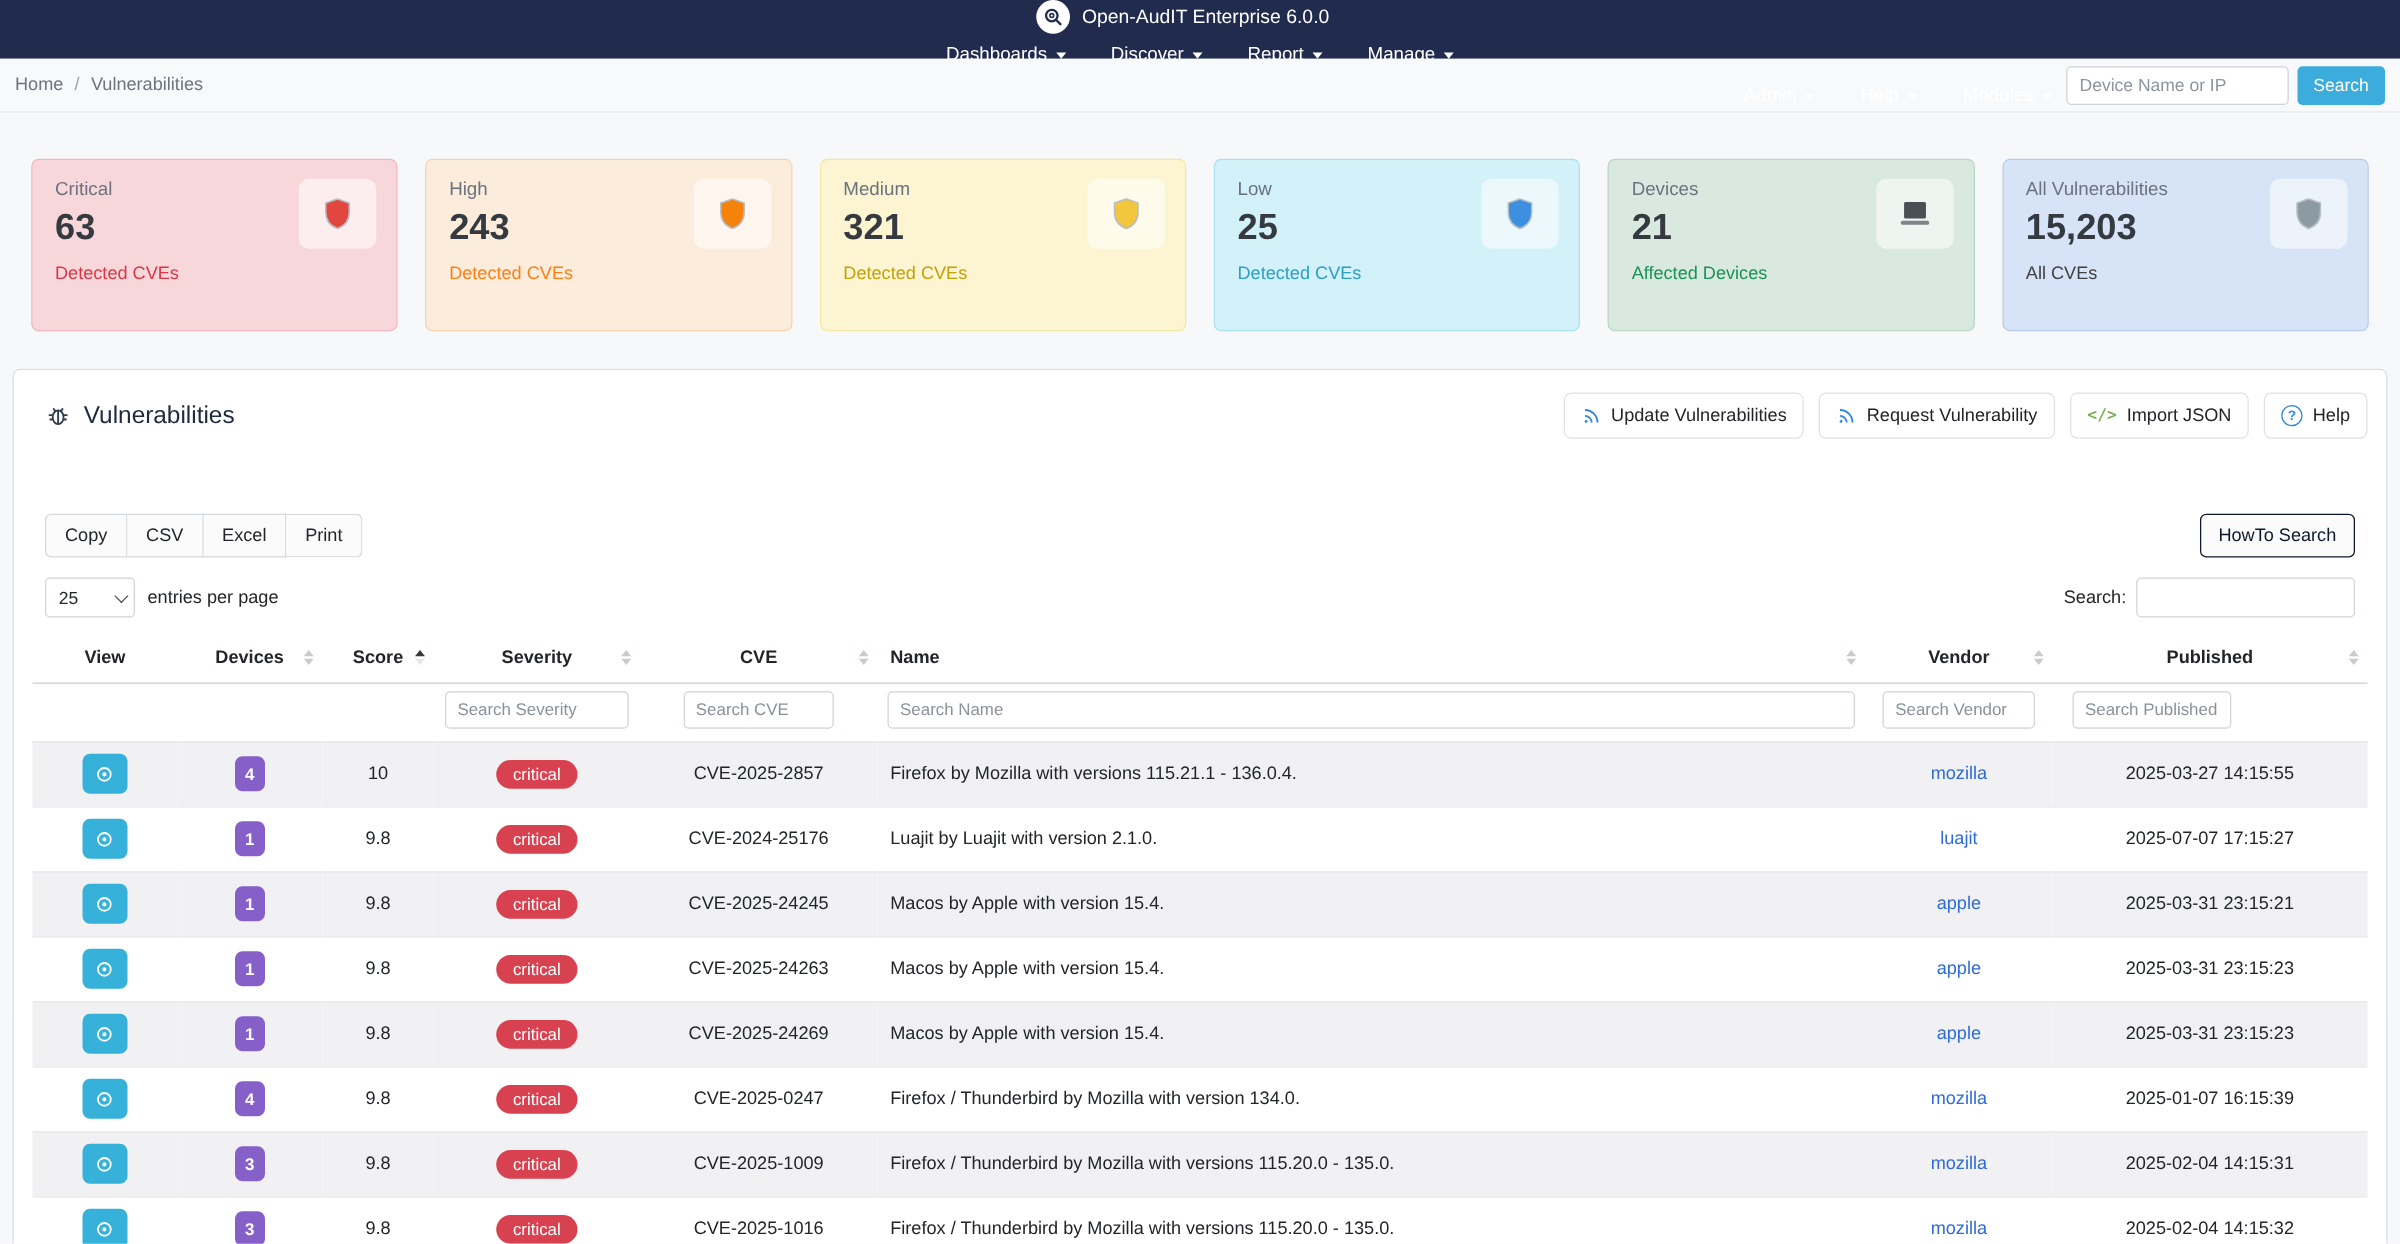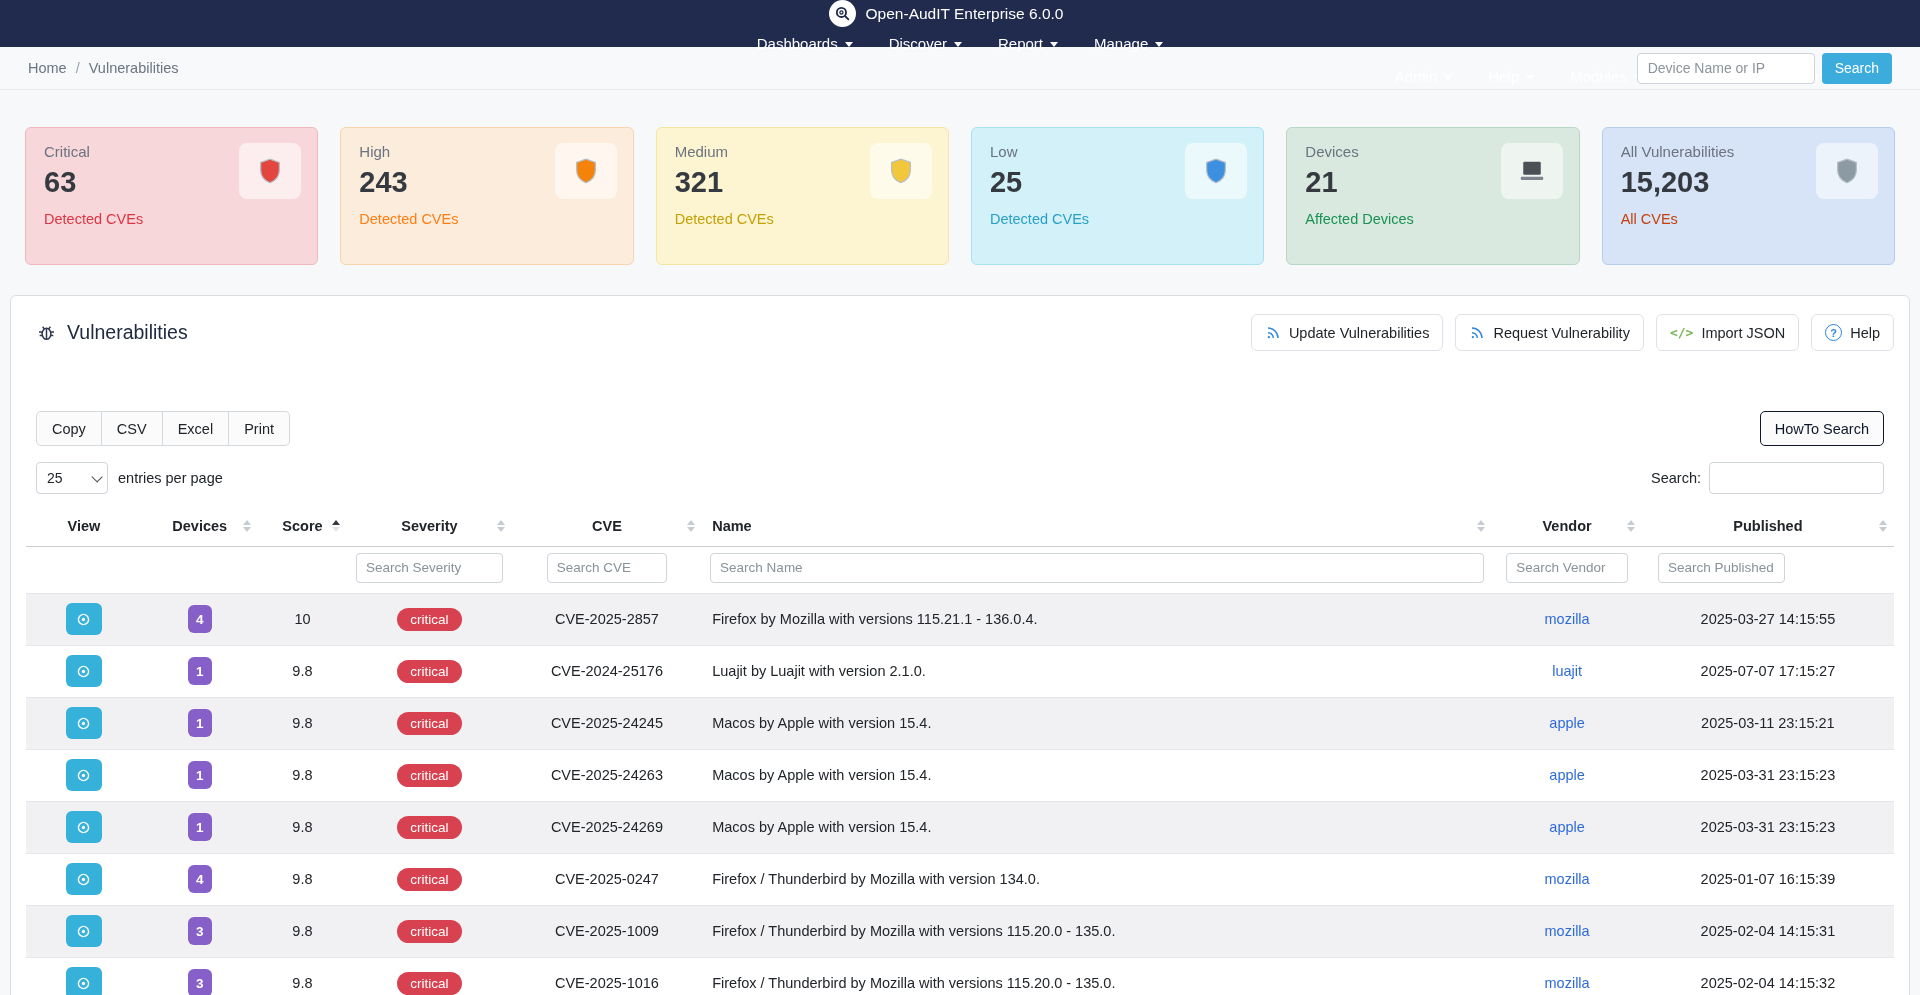--- a/index.html
+++ b/index.html
@@ -16,21 +16,21 @@
   .brand-name { font-size:15.5px; color:#fff; }
   .nav-menus { display:flex; align-items:center; gap:12px; }
   .nav-item { display:flex; align-items:center; gap:7px; padding:8px 12px; font-size:15px;
     color:#fff; cursor:pointer; white-space:nowrap; }
   .caret { width:0; height:0; border-left:4.5px solid transparent; border-right:4.5px solid transparent;
     border-top:5px solid #fff; margin-top:2px; }
   .nav-right { margin-left:auto; }
 
   
   .crumb-bar { height:43px; background:#f8f9fb; border-bottom:1px solid #e6e9ed;
-    display:flex; align-items:center; padding:0 28px; }
+    display:flex; align-items:center; padding:0 12px; }
   .crumbs { display:flex; align-items:center; gap:9px; font-size:14.5px; color:#6c7480; }
   .crumb { color:#6c7480; }
   .crumb-sep { color:#9aa1ab; }
   .crumb-search { margin-left:auto; display:flex; align-items:center; gap:7px; }
   .crumb-search input { width:178px; height:31px; border:1px solid #ced4da; border-radius:4px;
     padding:0 10px; font-size:14px; background:#fff; color:#212529; outline:none; }
   .crumb-search input::placeholder { color:#8d949c; }
   .btn-search { height:31px; padding:0 13px; background:var(--accent,#3bacdc); color:#fff;
     border:none; border-radius:4px; font-size:14px; cursor:pointer; }
 
@@ -236,21 +236,21 @@
 
       <svg width="34" height="30" viewBox="0 0 24 24" style="color: rgb(74, 80, 86);">
         <rect x="5" y="4.5" width="14" height="10.5" rx="1" fill="currentColor"></rect>
         <rect x="3" y="16.5" width="18" height="2.6" rx="1" fill="#7d848b"></rect>
       </svg>
     </div>
   </div>
     <div class="card" style="background: rgb(215, 228, 247); border-color: rgb(180, 204, 238);">
     <div class="card-label">All Vulnerabilities</div>
     <div class="card-value">15,203</div>
-    <div class="card-footer" style="color: #c2410c;">All CVEs</div>
+    <div class="card-footer" style="color: #404040;">All CVEs</div>
     <div class="icon-tile">
       <svg width="30" height="32" viewBox="0 0 24 24" style="color: rgb(139, 154, 163);">
         <path d="M12 2.5 L19.5 5.2 V11 C19.5 16.2 16.3 19.8 12 21.4 C7.7 19.8 4.5 16.2 4.5 11 V5.2 Z" fill="currentColor" stroke="#b7bec5" stroke-width="1"></path>
       </svg>
 
     </div>
   </div>
   </div>
 
 <main class="panel">
@@ -434,21 +434,21 @@
         <circle cx="12" cy="12" r="7.2"></circle>
                 <circle cx="12" cy="12" r="2.3" fill="#fff" stroke="none"></circle>
       </svg>
     </button></td>
     <td><span class="dev-badge">1</span></td>
     <td>9.8</td>
     <td><span class="sev-pill">critical</span></td>
     <td>CVE-2025-24245</td>
     <td class="c-name">Macos by Apple with version 15.4.</td>
     <td><a class="vendor-link">apple</a></td>
-    <td>2025-03-11 23:15:21</td>
+    <td>2025-03-31 23:15:21</td>
   </tr>
         <tr>
     <td><button class="view-btn">
       <svg width="17" height="17" viewBox="0 0 24 24" fill="none" stroke="#fff" stroke-width="2">
         <circle cx="12" cy="12" r="7.2"></circle>
                 <circle cx="12" cy="12" r="2.3" fill="#fff" stroke="none"></circle>
       </svg>
     </button></td>
     <td><span class="dev-badge">1</span></td>
     <td>9.8</td>

